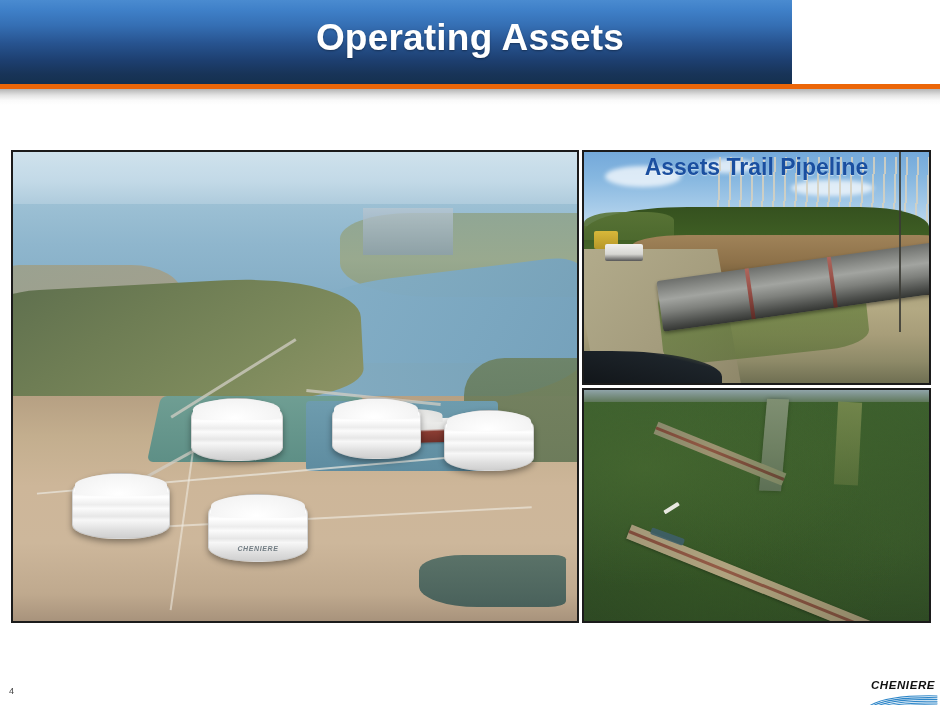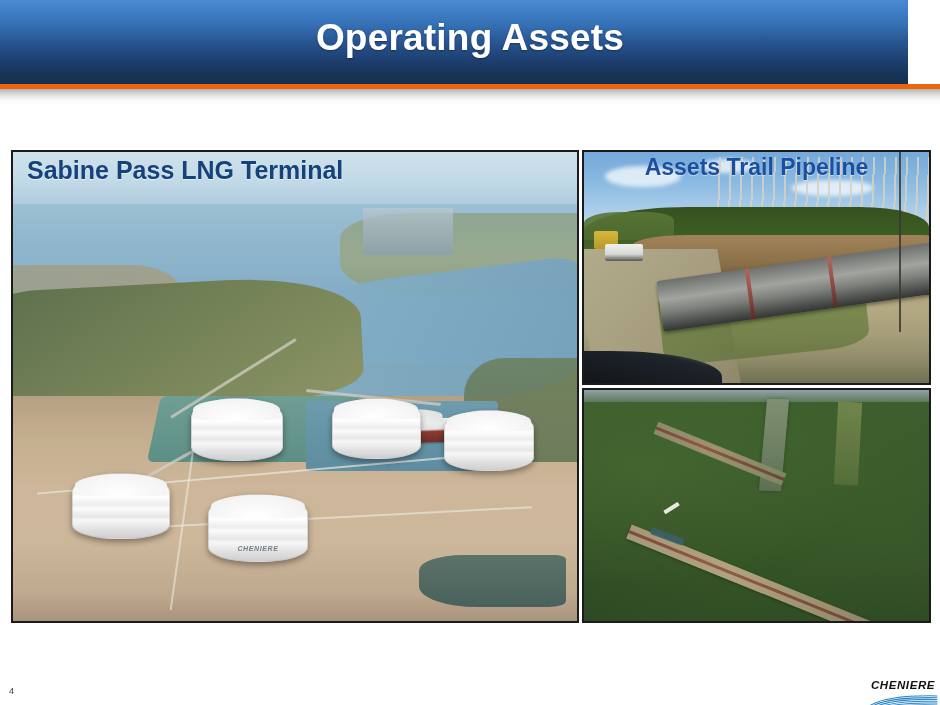--- a/index.html
+++ b/index.html
@@ -18,21 +18,21 @@
     height: 705px;
     background: #ffffff;
     overflow: hidden;
   }
 
   
   .header {
     position: absolute;
     left: 0;
     top: 0;
-    width: 908px;
+    width: 792px;
     height: 84px;
     background: linear-gradient(to bottom,
                 #4a8bd0 0%,
                 #3f80c8 12%,
                 #356fb4 30%,
                 #27538f 52%,
                 #1d3f70 72%,
                 #183458 88%,
                 #15304f 100%);
   }
@@ -596,21 +596,20 @@
     <div class="tank" id="tank4"></div>
     <div class="tank" id="tank5"></div>
     <div class="tank" id="tank2"></div>
     <div class="tank" id="tank1"></div>
     <div class="tank" id="tank3">
       <span class="tank-brand">CHENIERE</span>
     </div>
 
     <div class="sabine-pond"></div>
 
-    <div class="caption" id="caption-sabine">Sabine Pass LNG Terminal</div>
   </div>
 
   <div class="photo" id="photo-pipeline">
     <div class="pipe-sky"></div>
     <div class="pipe-cloud" id="pcloud1"></div>
     <div class="pipe-cloud" id="pcloud2"></div>
     <div class="pipe-cloud" id="pcloud3"></div>
     <div class="pipe-deadtrees"></div>
     <div class="pipe-treeline"></div>
     <div class="pipe-treeline-far"></div>

